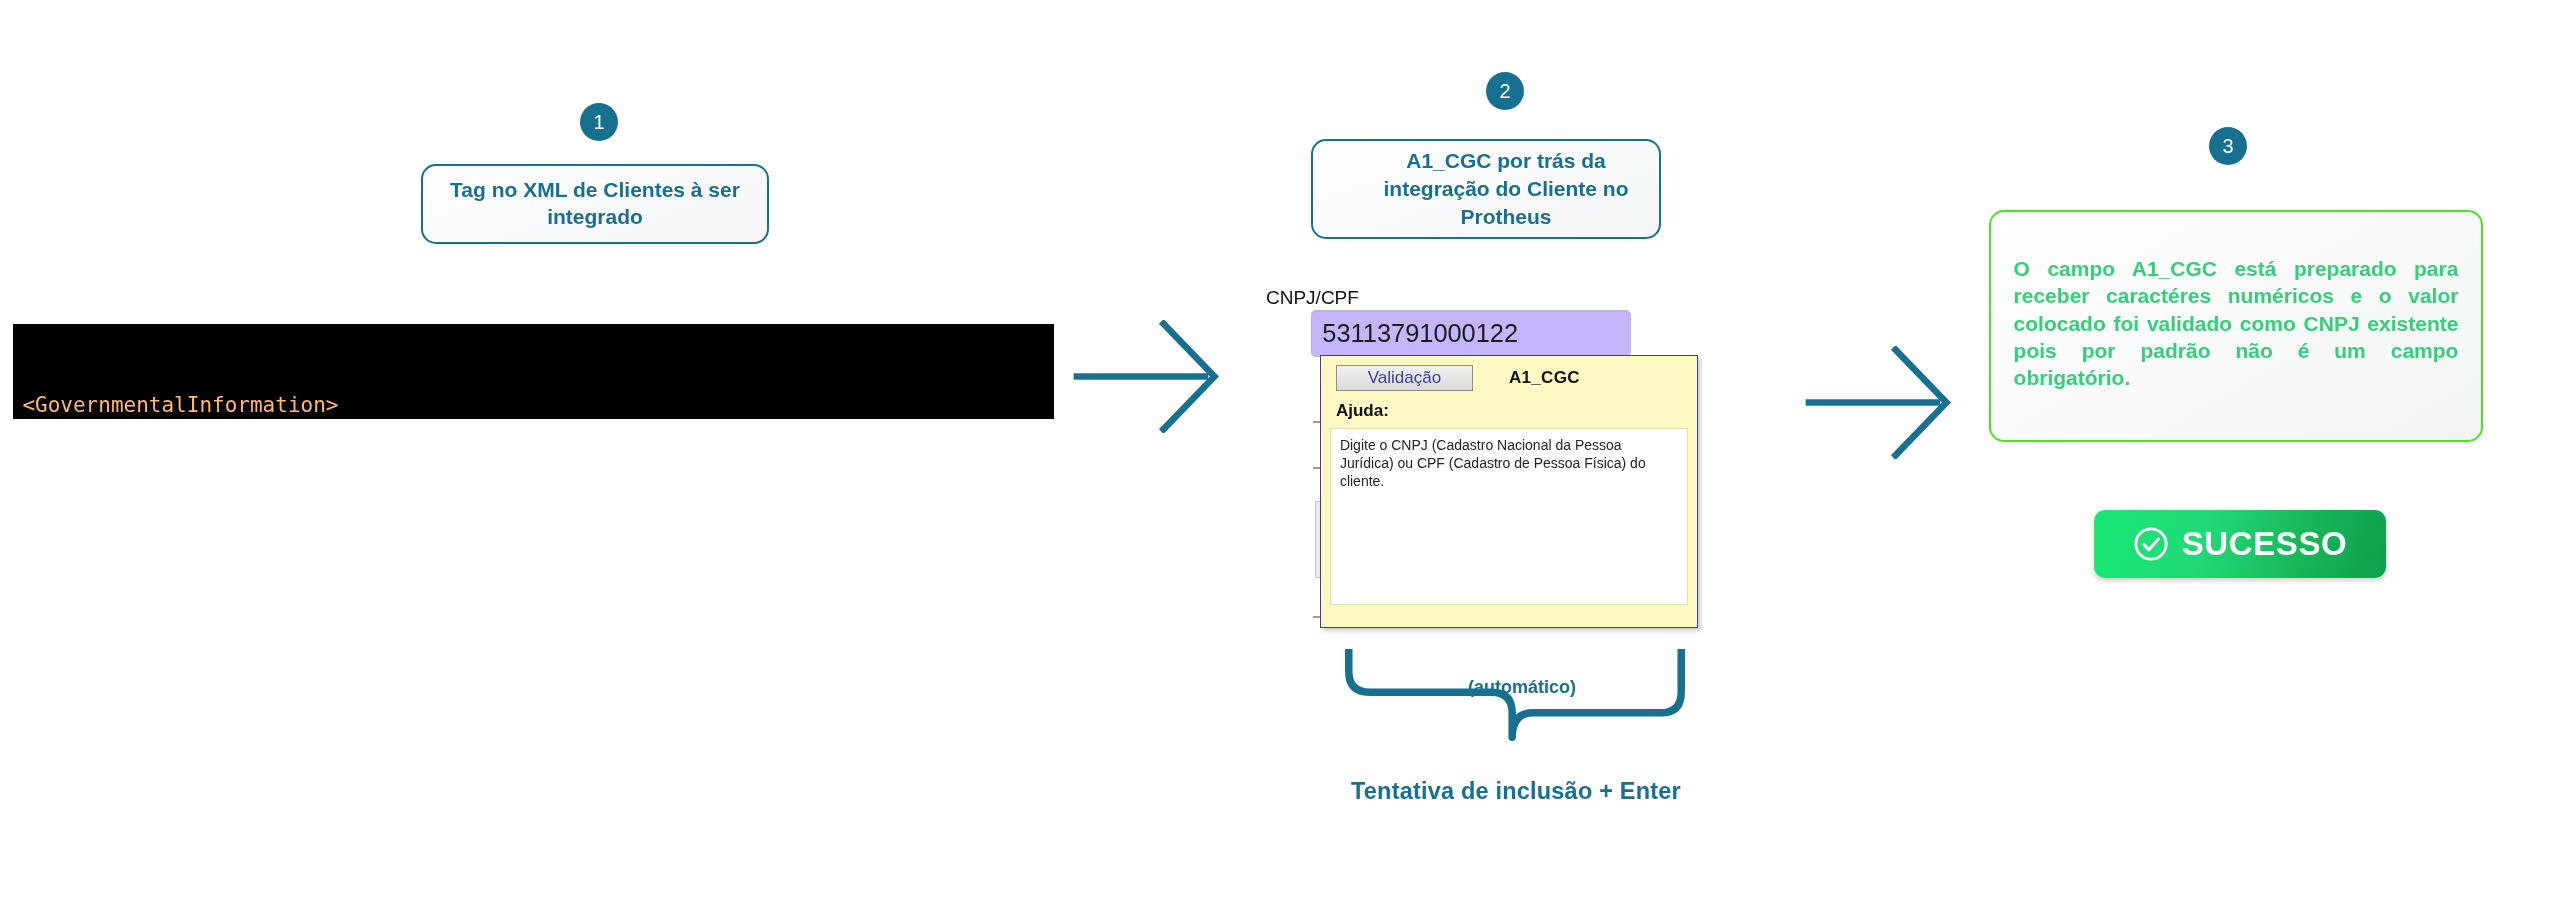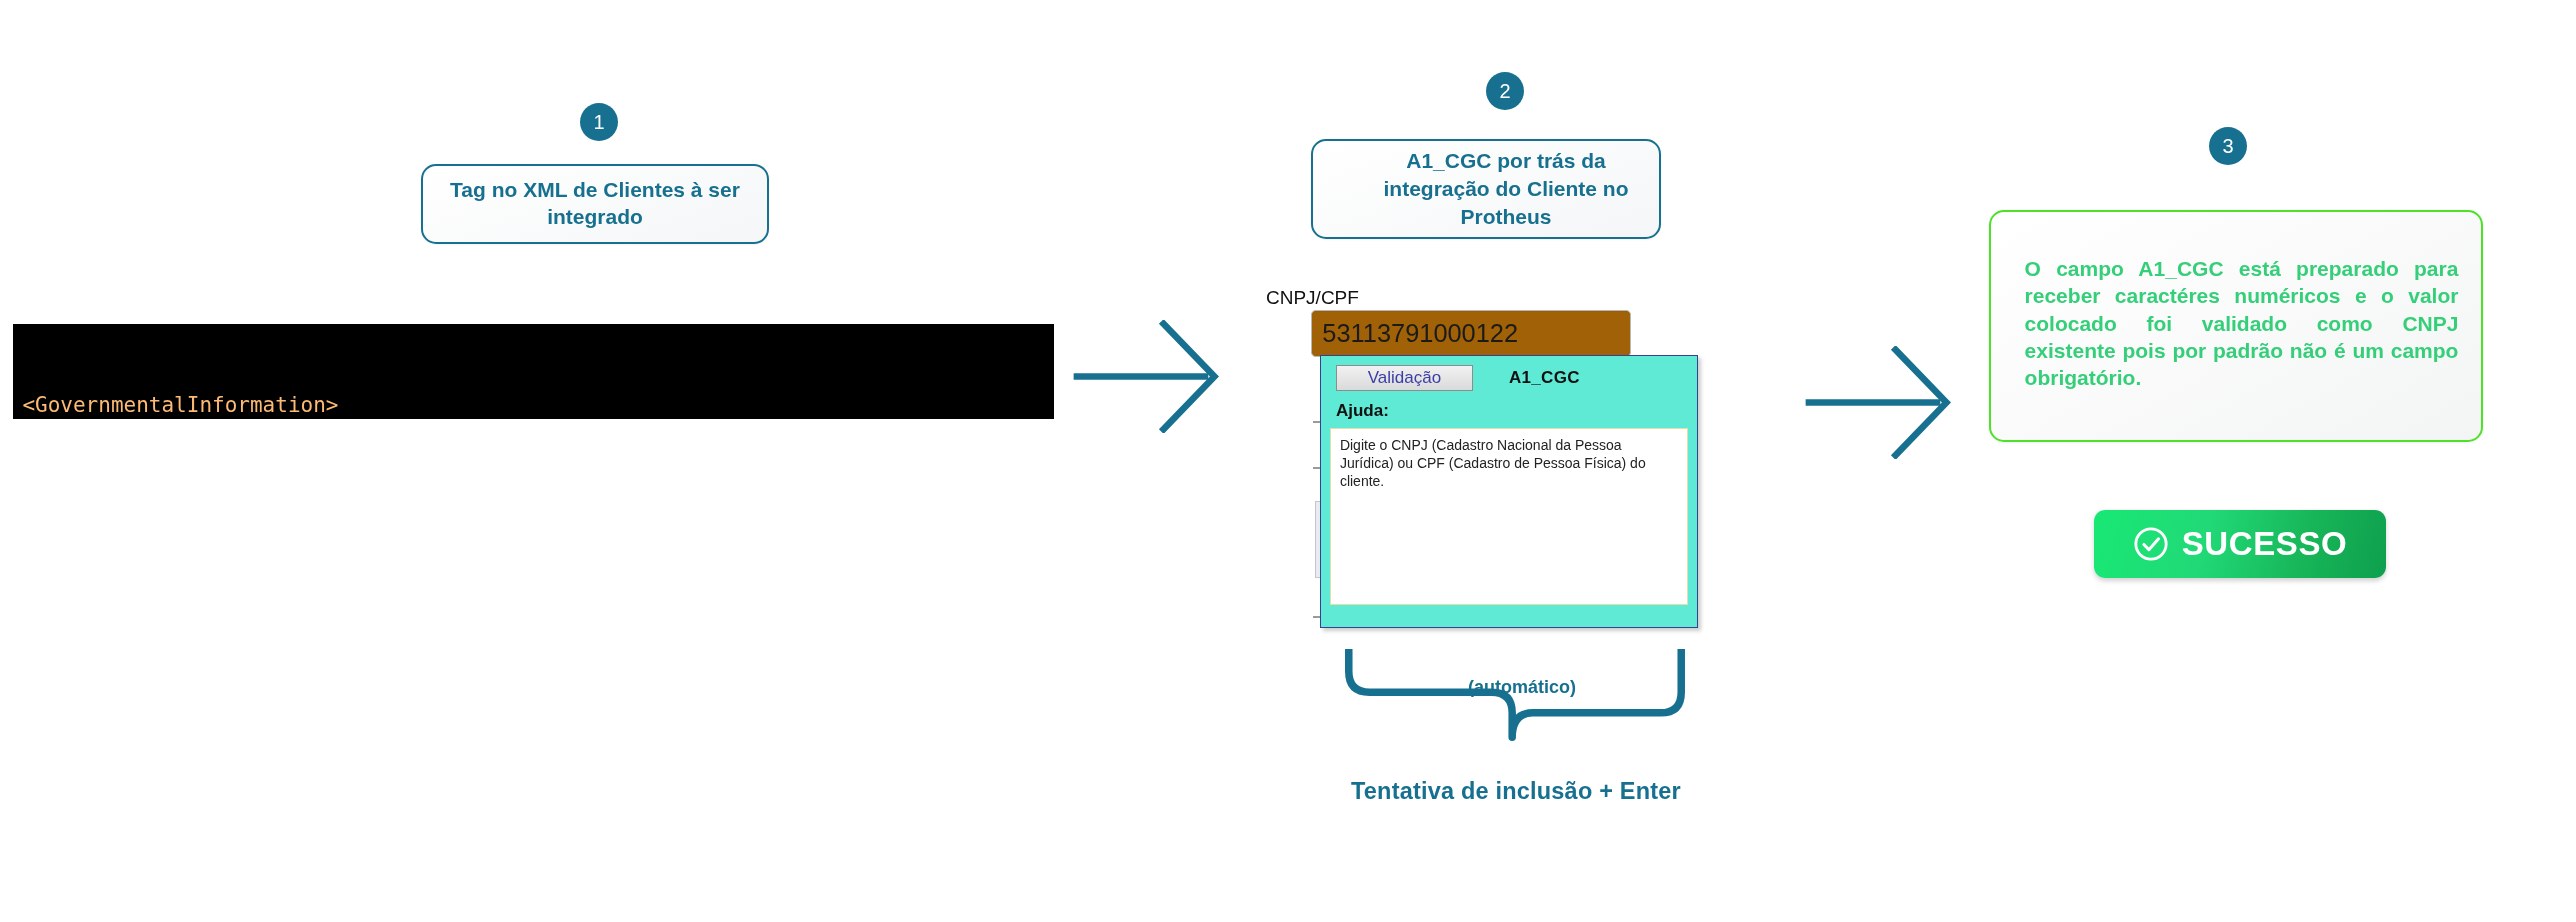--- a/index.html
+++ b/index.html
@@ -62,35 +62,35 @@
   .arrow svg{display:block;}
 
   
   .form-label{
     left:1266px;top:287px;
     font-family:"Liberation Sans","DejaVu Sans",sans-serif;
     font-size:19px;color:#111111;letter-spacing:0;
   }
   .form-input{
     left:1311px;top:310px;width:320px;height:47px;
-    border:0.9px solid #b8b8b8;border-radius:4.7px;background:#a16207;
+    border:0.9px solid #b8b8b8;border-radius:4.7px;background:#c4b5fd;
     box-sizing:border-box;
     display:flex;align-items:center;
     padding-left:10.3px;
     font-size:25.4px;color:#1b1b1b;
     box-shadow:0 0.9px 0.9px rgba(0,0,0,.04) inset;
   }
 
   
   .sliver{background:#e9ebf0;border:0.9px solid #c2c6d0;box-sizing:border-box;}
   .tick{background:#9a9a9a;height:1.9px;}
 
   .tooltip{
     left:1320px;top:355px;width:378px;height:273px;
-    background:#5eead4;
+    background:#fef9c3;
     border:1.9px solid #3b3f8f;
     box-sizing:border-box;
     box-shadow:2.8px 2.8px 3.8px rgba(0,0,0,.20);
     padding:8.5px 9.4px 9.4px 9.4px;
   }
   .tt-row{display:flex;align-items:center;gap:0;}
   .tt-btn{
     width:137px;height:26px;
     background:linear-gradient(180deg,#f1f1f1 0%,#dadada 100%);
     border:0.9px solid #8d8d8d;
@@ -131,21 +131,20 @@
     padding:17px 22.6px 0 22.6px;
     box-shadow:0 0.9px 2.8px rgba(0,0,0,.06);
   }
   .motivo-title{
     font-size:21.6px;font-weight:700;color:#31C46E;letter-spacing:0.4px;
   }
   .motivo-body{
     margin-top:26px;
     font-size:21px;font-weight:700;line-height:1.30;color:#35CE79;
     text-align:justify;
-    margin-left:11px;
   }
 
   
   .sucesso{
     left:2094px;top:510px;width:292px;height:68px;
     border-radius:11.3px;
     background:linear-gradient(105deg,#18E874 0%,#21D977 38%,#17B558 72%,#0E9F4E 100%);
     display:flex;align-items:center;justify-content:center;gap:13px;
     box-shadow:0 2.8px 5.6px rgba(0,0,0,.18);
   }

